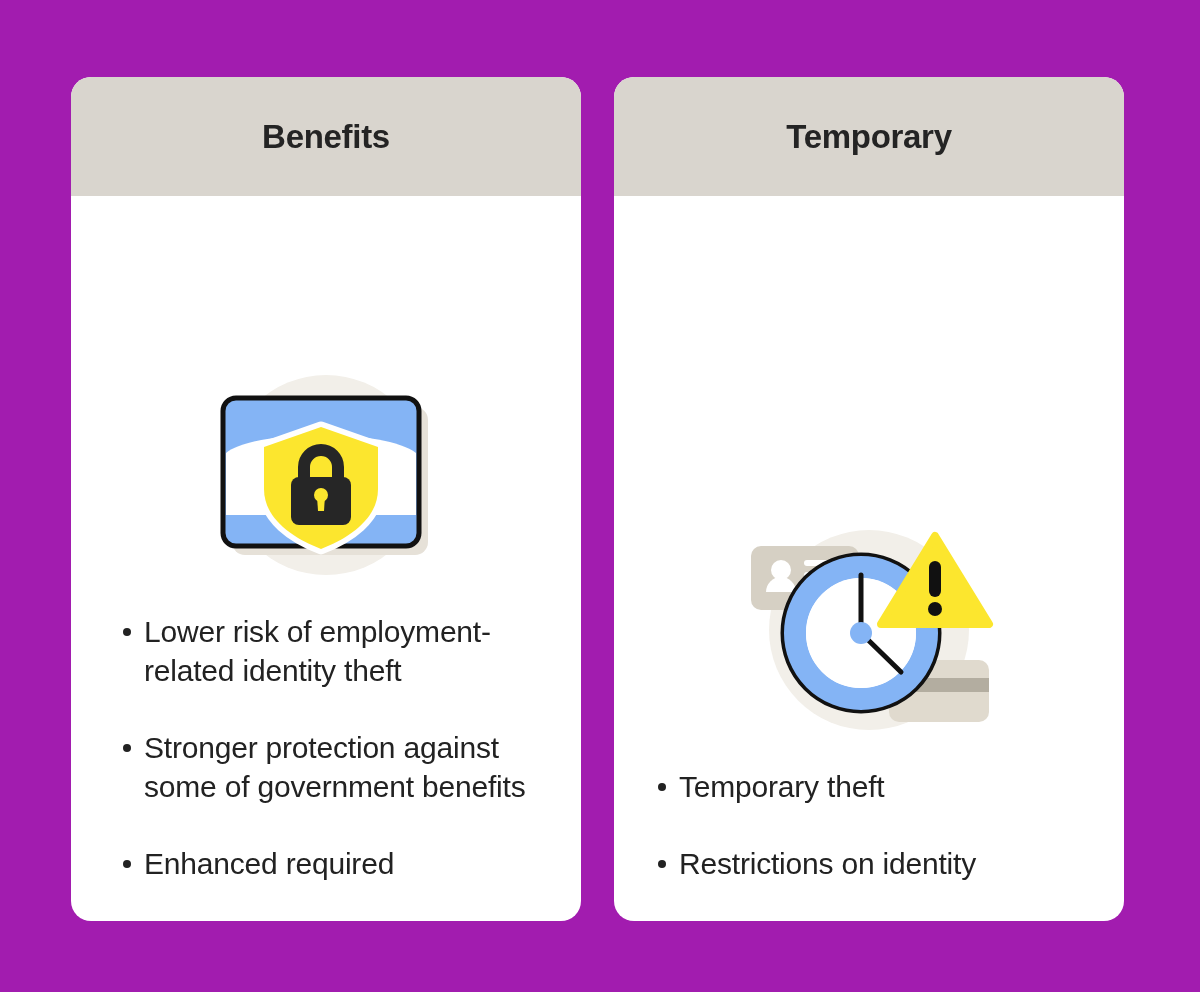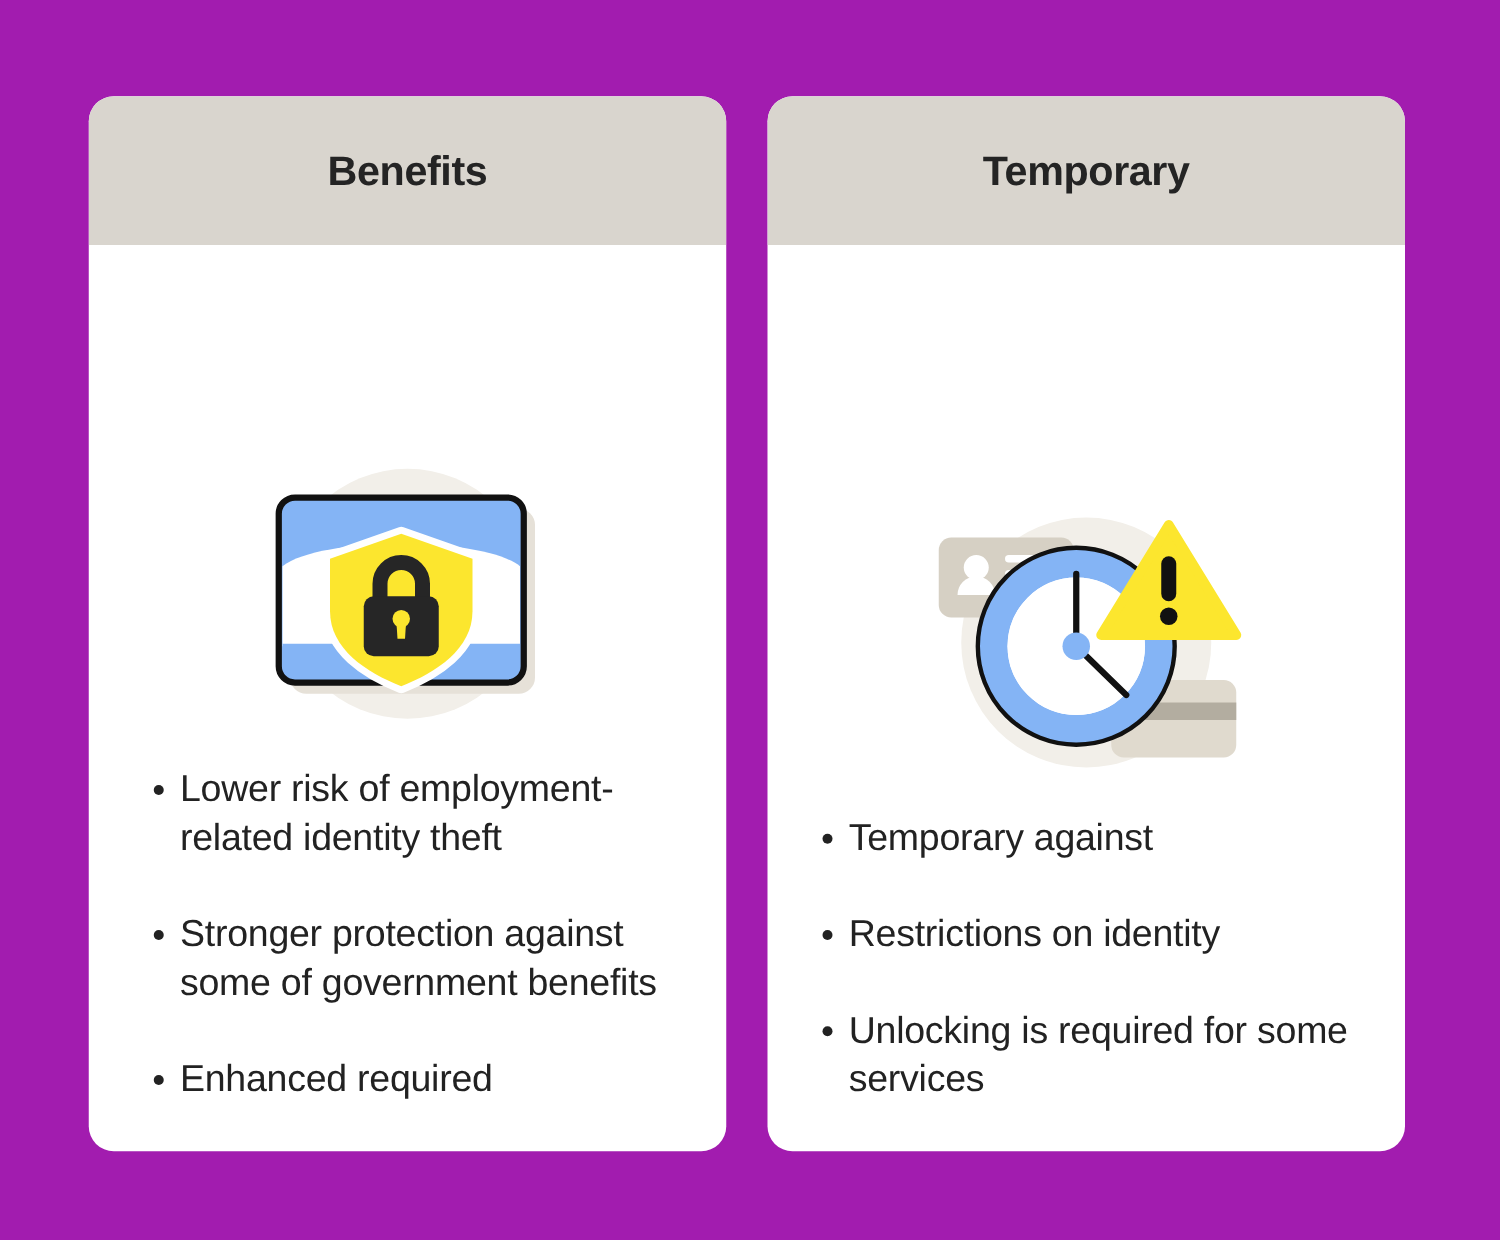--- a/index.html
+++ b/index.html
@@ -202,28 +202,24 @@
             <path d="M196 16 L250 104 L142 104 Z" fill="#FCE62E" stroke="#FCE62E" stroke-width="8" stroke-linejoin="round"></path>
             <rect x="190" y="41" width="12" height="36" rx="6" fill="#111111"></rect>
             <circle cx="196" cy="89" r="7" fill="#111111"></circle>
           </g>
         </svg>
       </div>
 
       <div class="bullet-list right-list">
         <div class="bullet-item">
           <span class="bullet-dot"></span>
-          <span class="bullet-text">Temporary against</span>
+          <span class="bullet-text">Temporary theft</span>
         </div>
         <div class="bullet-item">
           <span class="bullet-dot"></span>
           <span class="bullet-text">Restrictions on identity</span>
         </div>
-        <div class="bullet-item">
-          <span class="bullet-dot"></span>
-          <span class="bullet-text">Unlocking is required for some services</span>
-        </div>
       </div>
 
     </div>
   </div>
 
 </div>
 
 </body></html>

